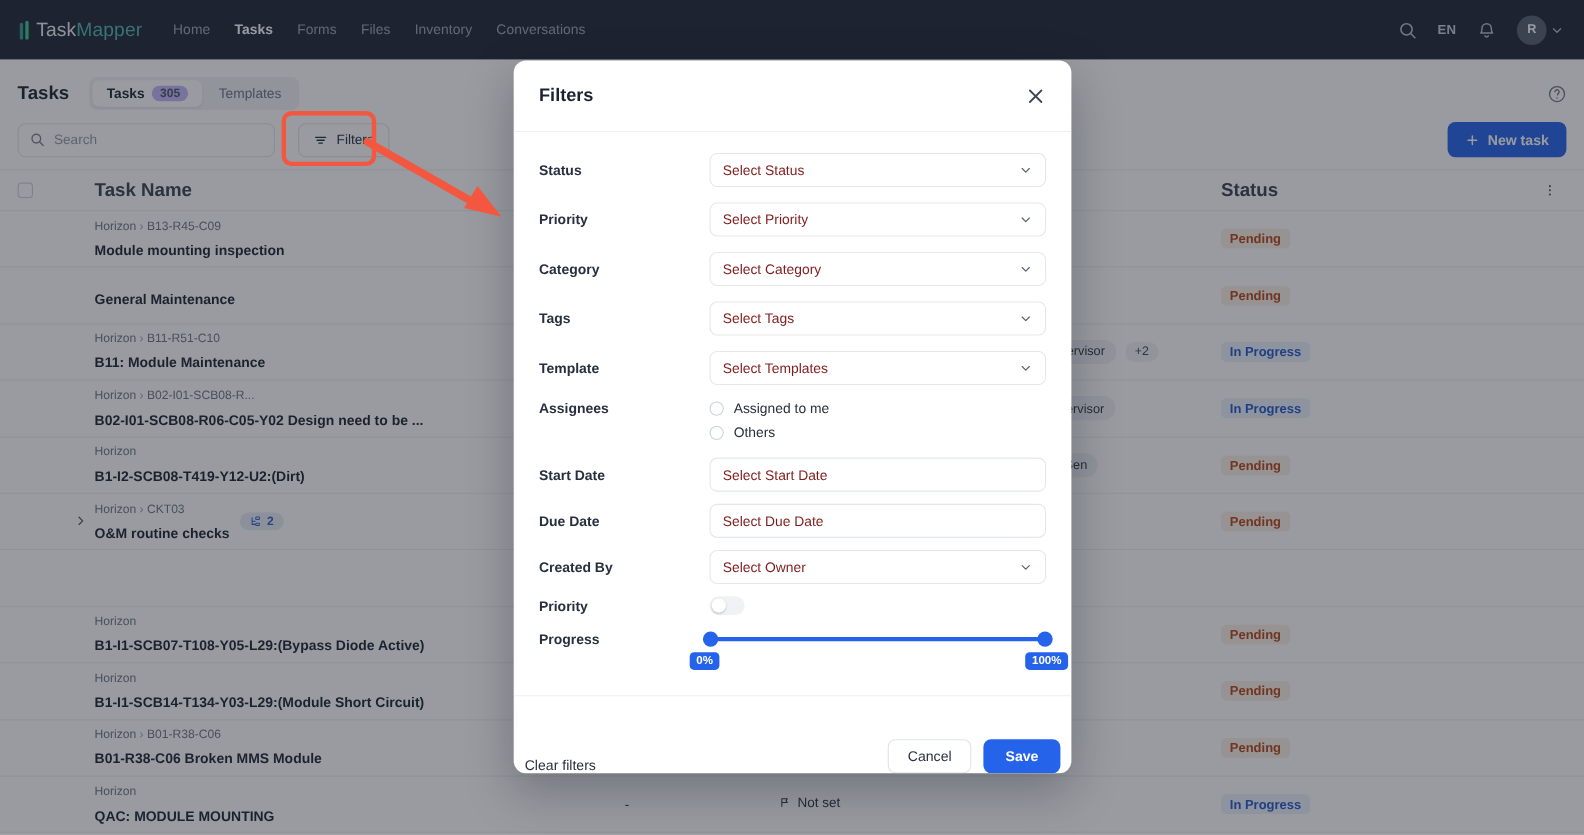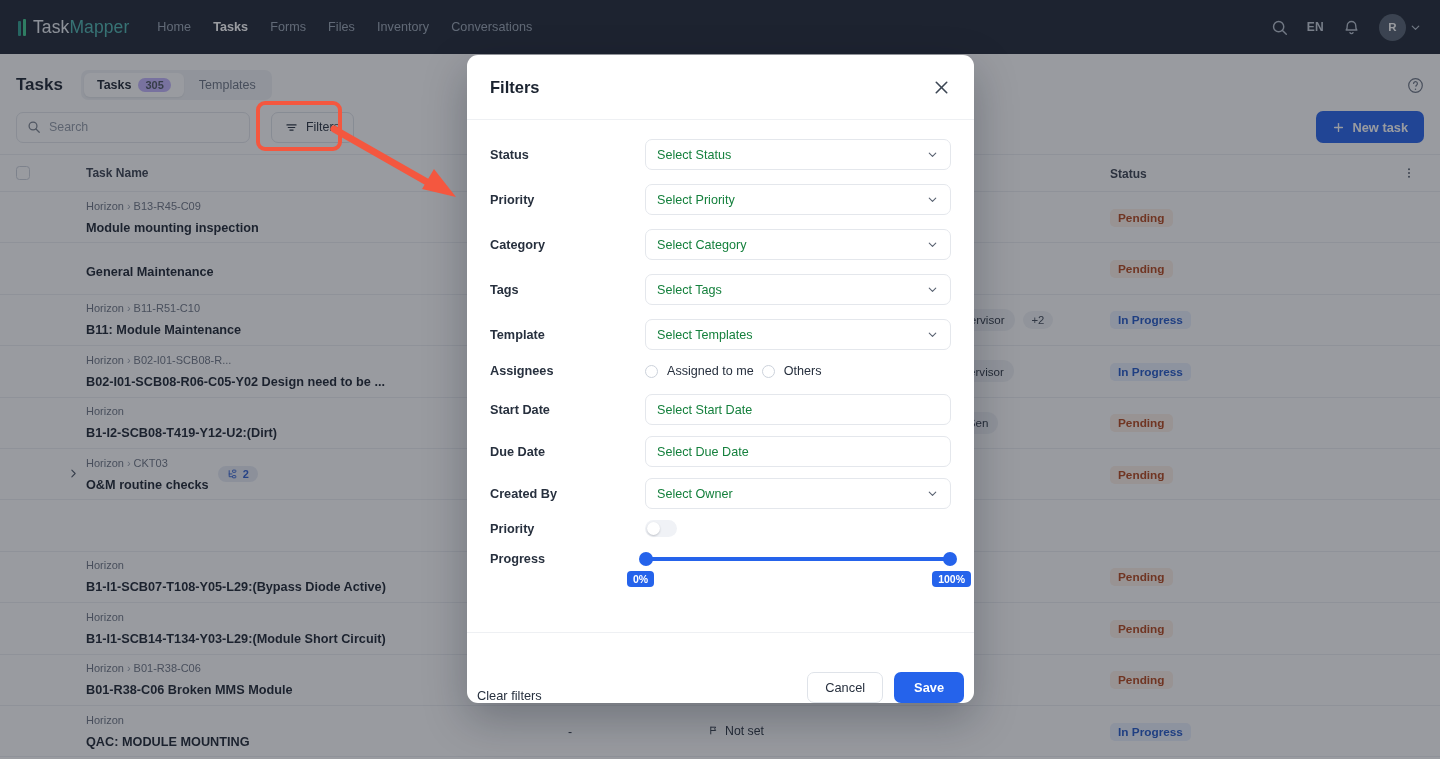--- a/index.html
+++ b/index.html
@@ -116,21 +116,21 @@
   .tbody-row { height: 51.4px; }
 
   .c-check  { width: 32px; flex: 0 0 32px; display: flex; align-items: center; }
   .c-name   { flex: 0 0 520px; display: flex; align-items: center; gap: 9px; padding-left: 38px; position: relative; }
   .c-mid1   { flex: 0 0 140px; }
   .c-mid2   { flex: 0 0 180px; }
   .c-assign { flex: 0 0 222px; display: flex; align-items: center; gap: 8px; }
   .c-status { flex: 1; }
   .c-kebab  { width: 30px; flex: 0 0 30px; display: flex; justify-content: center; color: #4a5464; cursor: pointer; }
 
-  .th { font-size: 12px; color: #39414f; font-weight: bold; }
+  .th { font-size: 17px; color: #39414f; font-weight: bold; }
   .checkbox {
     width: 14px; height: 14px; border: 1.3px solid #ccd2db;
     border-radius: 3.5px; background: #fff; cursor: pointer;
   }
   .expander {
     position: absolute; left: 20px; color: #4a5464; font-size: 12px;
     cursor: pointer; line-height: 1;
   }
   .namecell { display: flex; flex-direction: column; gap: 2px; }
   .breadcrumb { font-size: 11px; color: #6d7584; white-space: nowrap; }
@@ -191,25 +191,25 @@
   .frow.tight { margin-bottom: 11px; }
   .flabel {
     flex: 0 0 155px; font-size: 12.7px; font-weight: bold; color: #27303e;
   }
   .fctl { flex: 1 1 auto; }
 
   .select, .textfield {
     width: 100%; height: 31px;
     border: 1px solid #e4e7ec; border-radius: 7px; background: #fff;
     display: flex; align-items: center; padding: 0 11px;
-    font-size: 12.6px; color: #15803d; cursor: pointer;
+    font-size: 12.6px; color: #7f1d1d; cursor: pointer;
   }
   .select .caret { margin-left: auto; color: #5a6372; display: flex; }
 
-  .radio-group { display: flex; flex-direction: row; gap: 8px; }
+  .radio-group { display: flex; flex-direction: column; gap: 8px; }
   .radio-row { display: flex; align-items: center; gap: 9px; cursor: pointer; }
   .radio-dot {
     width: 13px; height: 13px; border-radius: 50%;
     border: 1.3px solid #ccd2db; background: #fff;
   }
   .radio-label { font-size: 12.6px; color: #27303e; }
 
   .toggle {
     width: 32px; height: 17px; border-radius: 9px; background: #f0f2f6;
     display: flex; align-items: center; padding: 2px; cursor: pointer;

